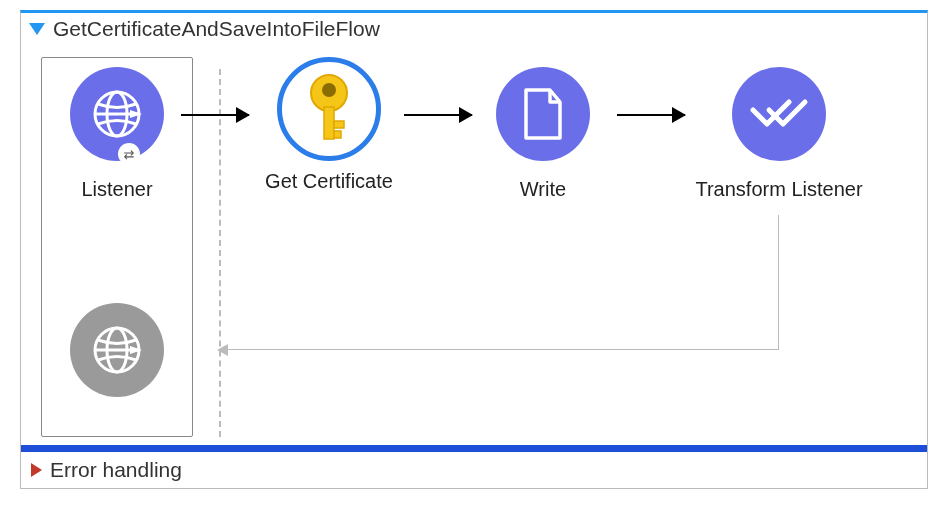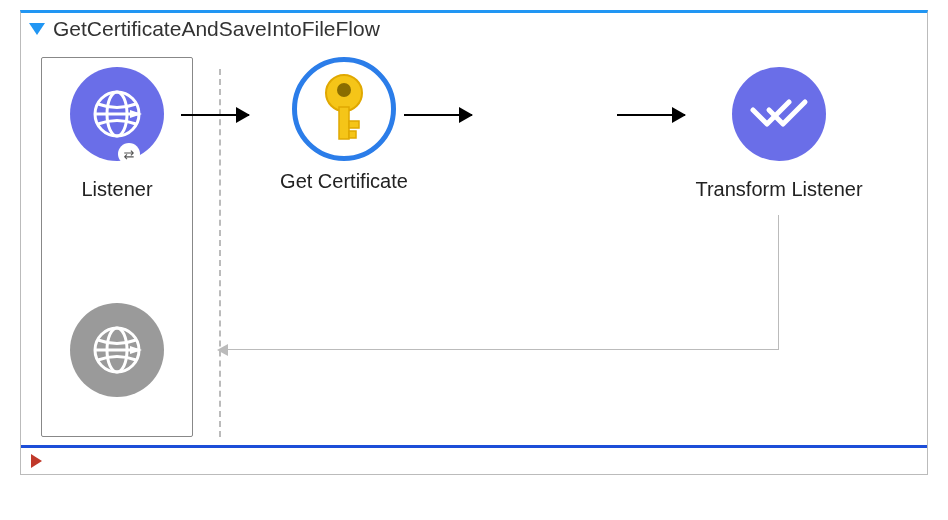--- a/index.html
+++ b/index.html
@@ -11,21 +11,21 @@
     width: 948px;
     height: 520px;
   }
   .panel {
     border: 1px solid #bbb;
     border-top: 3px solid #2196f3;
     margin: 10px 20px 0 20px;
     background: #fff;
   }
   .flow-section {
-    border-bottom: 3px solid #1d4ed8;
+    border-bottom: 7px solid #1d4ed8;
   }
   .flow-header {
     display: flex;
     align-items: center;
     padding: 4px 8px;
     font-size: 21px;
     color: #333;
   }
   .triangle-down {
     width: 0; height: 0;
@@ -171,35 +171,44 @@
             <path d="M8 37 Q27 30 46 37" fill="none" stroke="#fff" stroke-width="3"></path>
             <polygon points="40,23 52,27 40,31" fill="#fff"></polygon>
           </svg>
           <div class="mini-badge">⇄</div>
         </div>
         <div class="node-label">Listener</div>
       </div>
 
       <div class="arrow" style="left:160px; top:69px; width:68px;"></div>
 
-      <div class="node" style="left:238px; top:17px; width:170px;">
+      <div class="node" style="left:223px; top:17px; width:170px;">
         <div class="ring">
           <svg width="64" height="76" viewBox="0 0 64 76">
             <circle cx="32" cy="22" r="18" fill="#f5c518" stroke="#e0a800" stroke-width="2"></circle>
             <circle cx="32" cy="19" r="7" fill="#8a6d00"></circle>
             <rect x="27" y="36" width="10" height="32" fill="#f5c518" stroke="#e0a800" stroke-width="1.5"></rect>
             <rect x="37" y="50" width="10" height="7" fill="#f5c518" stroke="#e0a800" stroke-width="1.5"></rect>
             <rect x="37" y="60" width="7" height="7" fill="#f5c518" stroke="#e0a800" stroke-width="1.5"></rect>
           </svg>
         </div>
         <div class="node-label" style="margin-top:3px;">Get Certificate</div>
       </div>
 
       <div class="arrow" style="left:383px; top:69px; width:68px;"></div>
 
+      <div class="node" style="left:452px; top:22px;">
+        <div class="node-circle purple">
+          <svg width="46" height="56" viewBox="0 0 46 56">
+            <path d="M6 4 L30 4 L40 16 L40 52 L6 52 Z" fill="none" stroke="#fff" stroke-width="3.5" stroke-linejoin="round"></path>
+            <path d="M30 4 L30 16 L40 16" fill="none" stroke="#fff" stroke-width="3.5" stroke-linejoin="round"></path>
+          </svg>
+        </div>
+        <div class="node-label">Write</div>
+      </div>
 
       <div class="arrow" style="left:596px; top:69px; width:68px;"></div>
 
       <div class="node" style="left:668px; top:22px; width:180px;">
         <div class="node-circle purple">
           <svg width="60" height="40" viewBox="0 0 60 40">
             <path d="M4 16 L18 30 L40 8" fill="none" stroke="#fff" stroke-width="5" stroke-linecap="round" stroke-linejoin="round"></path>
             <path d="M20 16 L34 30 L56 8" fill="none" stroke="#fff" stroke-width="5" stroke-linecap="round" stroke-linejoin="round"></path>
           </svg>
         </div>
@@ -220,14 +229,15 @@
             <polygon points="40,23 52,27 40,31" fill="#fff"></polygon>
           </svg>
         </div>
       </div>
 
     </div>
   </div>
 
   <div class="error-header">
     <div class="triangle-right"></div>
+    <span>Error handling</span>
   </div>
 </div>
 
 </body></html>

